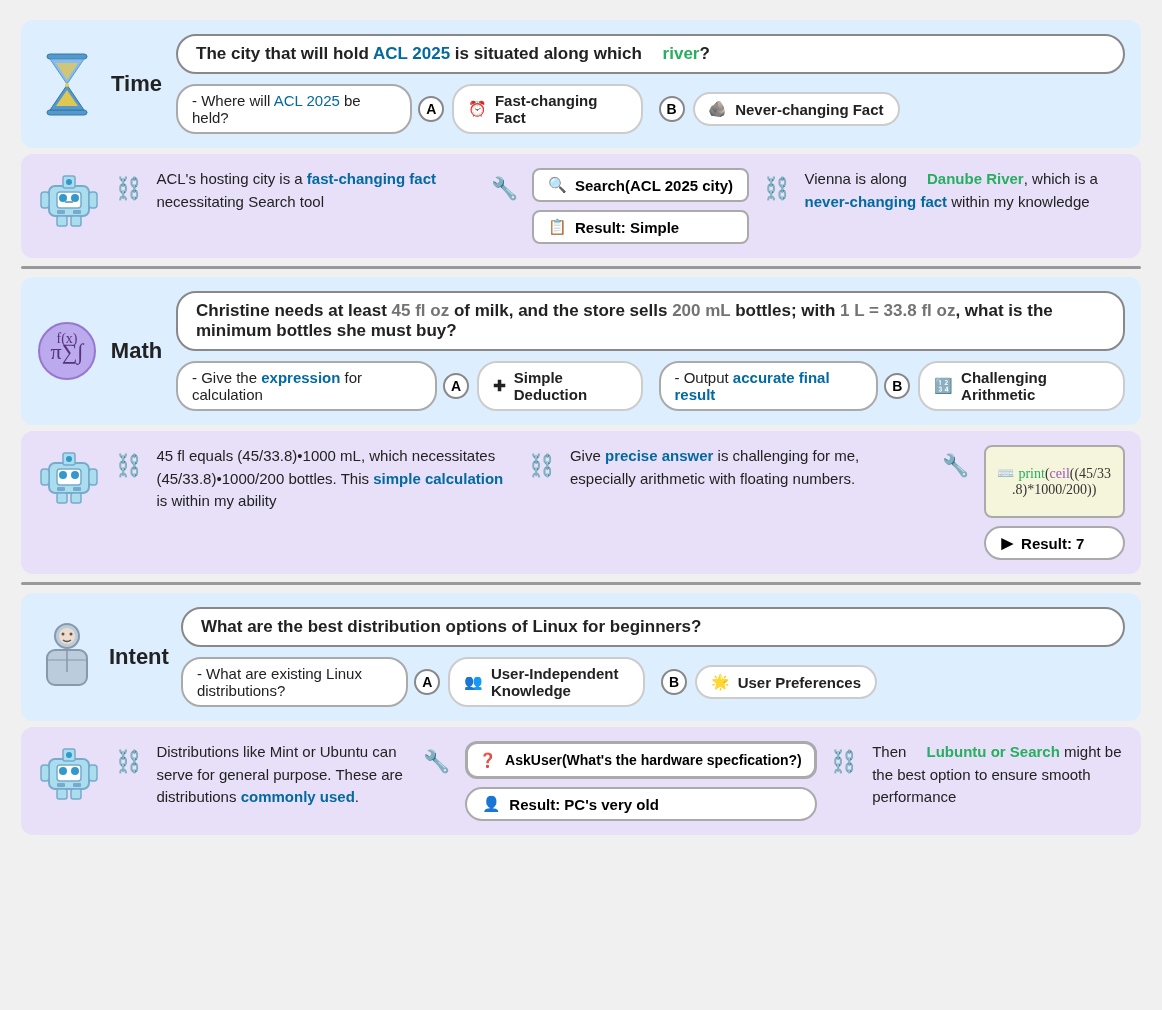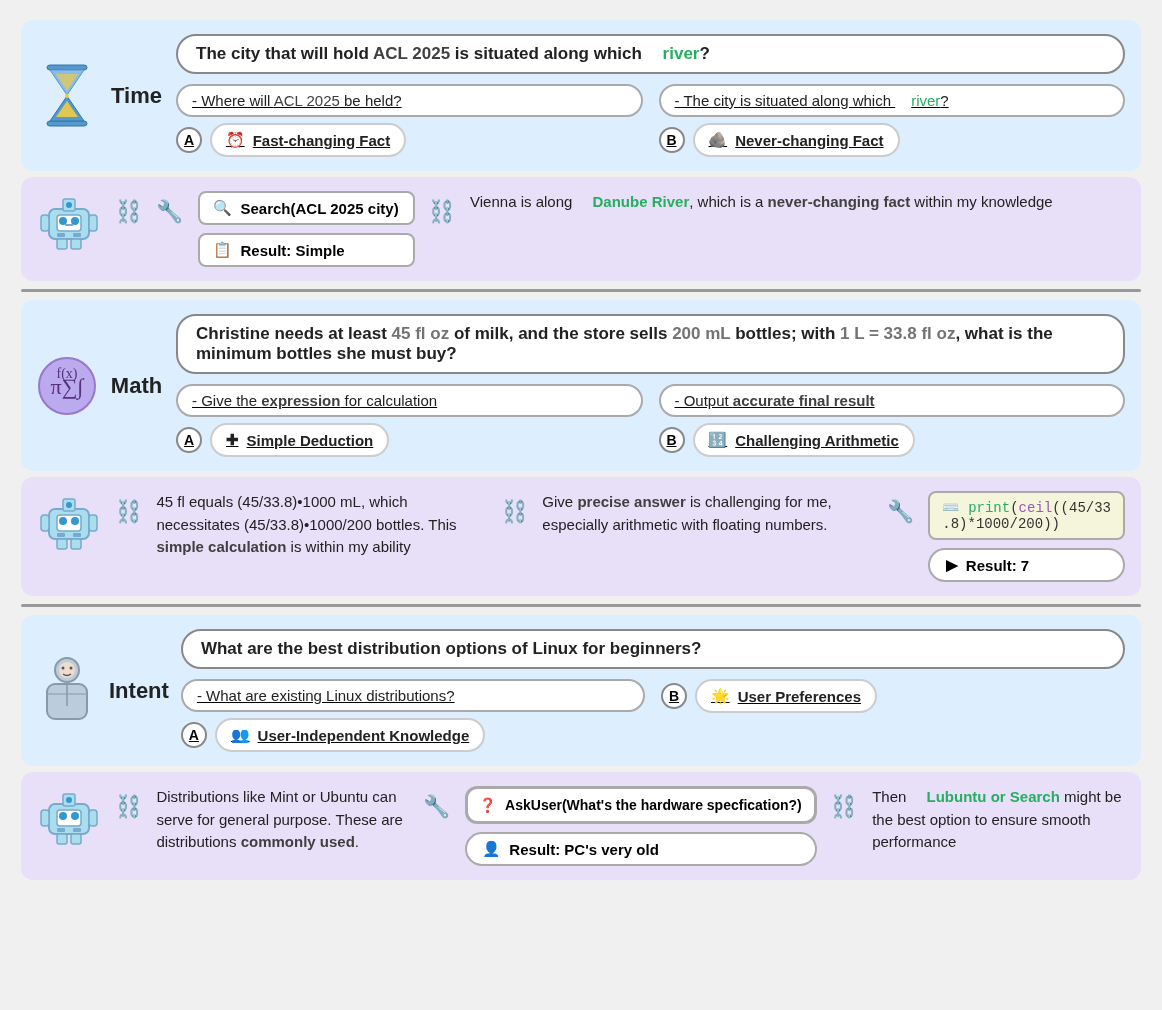--- a/index.html
+++ b/index.html
@@ -74,23 +74,22 @@
 
     .sub-questions {
       display: flex;
       gap: 16px;
       align-items: stretch;
     }
 
     .sub-q-block {
       flex: 1;
       display: flex;
-      flex-direction: column;
+      flex-direction: row;
       gap: 6px;
-      text-decoration: underline;
     }
 
     .sub-question-text {
       background: white;
       border: 2px solid #aaa;
       border-radius: 20px;
       padding: 6px 14px;
       font-size: 15px;
       color: #222;
     }
@@ -203,32 +202,33 @@
     .person-icon {
       width: 60px;
       height: 70px;
       flex-shrink: 0;
       display: flex;
       align-items: center;
       justify-content: center;
     }
 
     
-    .purple { color: #404040; }
+    .purple { color: #0369a1; }
     .green { color: #27ae60; padding-left: 16px; }
     .orange { color: #737373; }
 
     .code-box {
       background: #f5f5dc;
       border: 2px solid #aaa;
       border-radius: 8px;
-      padding: 6px 12px;
-      font-family: Liberation Mono, monospace;
+      padding: 18px 12px;
+      font-family: Liberation Serif, serif;
       font-size: 14px;
       color: #333;
+      text-align: center;
     }
     .code-green { color: #27ae60; }
     .code-purple { color: #9b59b6; }
 
     .result-box {
       background: white;
       border: 2px solid #aaa;
       border-radius: 20px;
       padding: 6px 16px;
       display: flex;
@@ -314,23 +314,20 @@
             <div class="badge-row">
               <div class="circle-label">A</div>
               <div class="fact-badge fact-badge-a">
                 <span>⏰</span>
                 <span>Fast-changing Fact</span>
               </div>
             </div>
           </div>
 
           <div class="sub-q-block">
-            <div class="sub-question-text">
-              - The city is situated along which <span class="green">river</span>?
-            </div>
             <div class="badge-row">
               <div class="circle-label">B</div>
               <div class="fact-badge fact-badge-b">
                 <span>🪨</span>
                 <span>Never-changing Fact</span>
               </div>
             </div>
           </div>
         </div>
       </div>
@@ -354,20 +351,23 @@
           <rect x="4" y="24" width="8" height="16" rx="3" fill="#aaddee" stroke="#77aacc" stroke-width="1.5"></rect>
           <rect x="52" y="24" width="8" height="16" rx="3" fill="#aaddee" stroke="#77aacc" stroke-width="1.5"></rect>
           <rect x="20" y="48" width="10" height="10" rx="2" fill="#aaddee" stroke="#77aacc" stroke-width="1.5"></rect>
           <rect x="34" y="48" width="10" height="10" rx="2" fill="#aaddee" stroke="#77aacc" stroke-width="1.5"></rect>
           <line x1="28" y1="34" x2="36" y2="34" stroke="#77aacc" stroke-width="2"></line>
         </svg>
       </div>
 
       <div class="chain-icon">⛓️</div>
 
+      <div class="detail-text">
+        ACL's hosting city is a <span class="purple bold">fast-changing fact</span> necessitating Search tool
+      </div>
 
       <div class="wrench-icon">🔧</div>
 
       <div class="tool-block">
         <div class="tool-box">
           <span>🔍</span>
           <span>Search(ACL 2025 city)</span>
         </div>
         <div class="tool-box">
           <span>📋</span>

